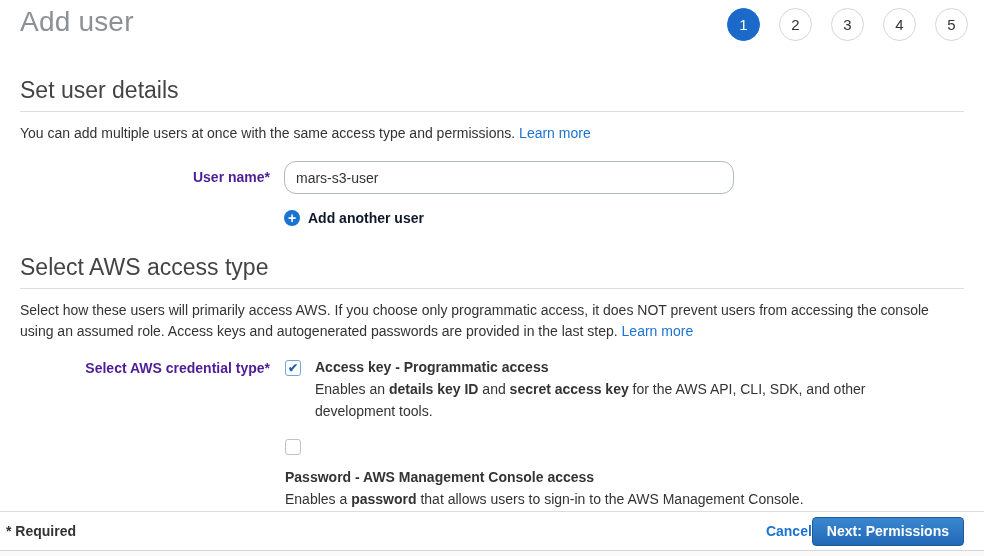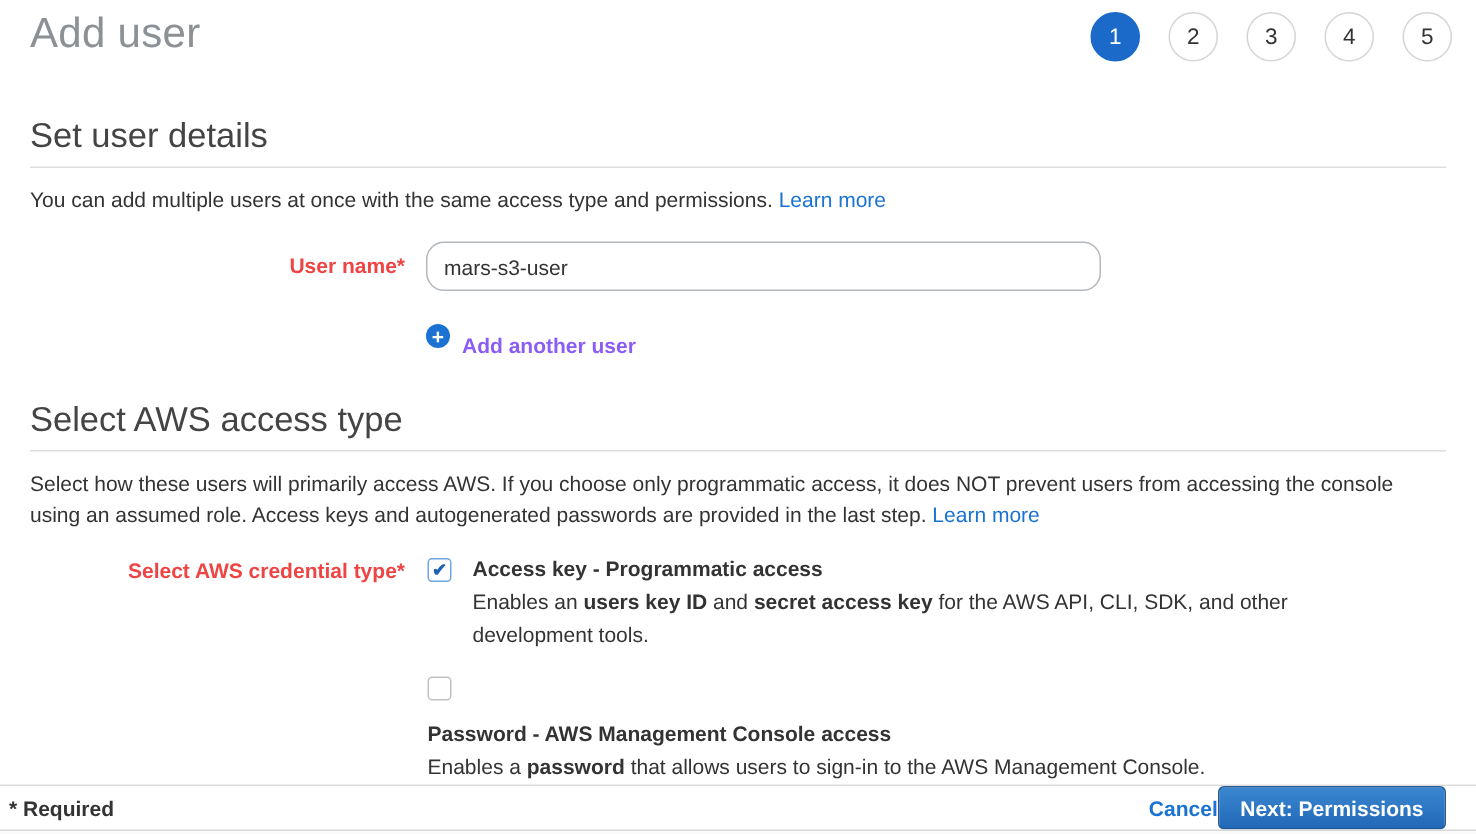--- a/index.html
+++ b/index.html
@@ -29,38 +29,38 @@
   .section-heading { font-size: 23px; font-weight: 400; color: #444; margin-top: 36px; }
   .section-heading.second { margin-top: 28px; }
   .divider { border: none; border-top: 1px solid #ddd; margin: 7px 0 11px 0; }
   .intro { font-size: 14px; line-height: 1.5; color: #333; }
   .link { color: #1a73d2; text-decoration: none; cursor: pointer; }
 
   
   .form-row { display: flex; margin-top: 17px; }
   .form-label {
     width: 250px; flex-shrink: 0; text-align: right;
-    font-weight: bold; font-size: 14px; color: #ef4444;
+    font-weight: bold; font-size: 14px; color: #4c1d95;
   }
   .form-label.username { padding-top: 8px; }
   .form-label.cred { padding-top: 1px; }
   .username-input {
     margin-left: 14px; width: 450px; height: 33px;
     border: 1px solid #b3b8bd; border-radius: 12px;
     padding: 0 11px; font-size: 14px; color: #333;
     font-family: "Liberation Sans", sans-serif;
   }
   .add-user-row { margin-left: 264px; margin-top: 16px; display: flex; align-items: center; gap: 8px; cursor: pointer; }
   .plus-icon {
     width: 16px; height: 16px; border-radius: 50%;
     background: #1a73d2; color: #fff;
     display: flex; align-items: center; justify-content: center;
     font-size: 14px; font-weight: bold; line-height: 1; padding-bottom: 1px;
   }
-  .add-user-label { color: #8b5cf6; font-weight: bold; font-size: 14px; margin-top: 12px; }
+  .add-user-label { color: #0f172a; font-weight: bold; font-size: 14px; }
 
   
   .options { margin-left: 15px; }
   .option { display: flex; gap: 14px; }
   .option + .option { margin-top: 16px; flex-direction: column; }
   .checkbox {
     width: 16px; height: 16px; border-radius: 3px;
     border: 1px solid #c2c2c2; background: #fff;
     margin-top: 1px; flex-shrink: 0; cursor: pointer;
     display: flex; align-items: center; justify-content: center;
@@ -128,21 +128,21 @@
 
   <div class="form-row">
     <div class="form-label cred">Select AWS credential type*</div>
     <div class="options">
 
       <div class="option">
         <span class="checkbox checked">✔</span>
         <div>
           <div class="option-title">Access key - Programmatic access</div>
           <div class="option-desc">
-            <span>Enables an </span><b>users key ID</b><span> and </span><b>secret access key</b><span> for the AWS API, CLI, SDK, and other development tools.</span>
+            <span>Enables an </span><b>details key ID</b><span> and </span><b>secret access key</b><span> for the AWS API, CLI, SDK, and other development tools.</span>
           </div>
         </div>
       </div>
 
       <div class="option">
         <span class="checkbox"></span>
         <div>
           <div class="option-title">Password - AWS Management Console access</div>
           <div class="option-desc">
             <span>Enables a </span><b>password</b><span> that allows users to sign-in to the AWS Management Console.</span>

